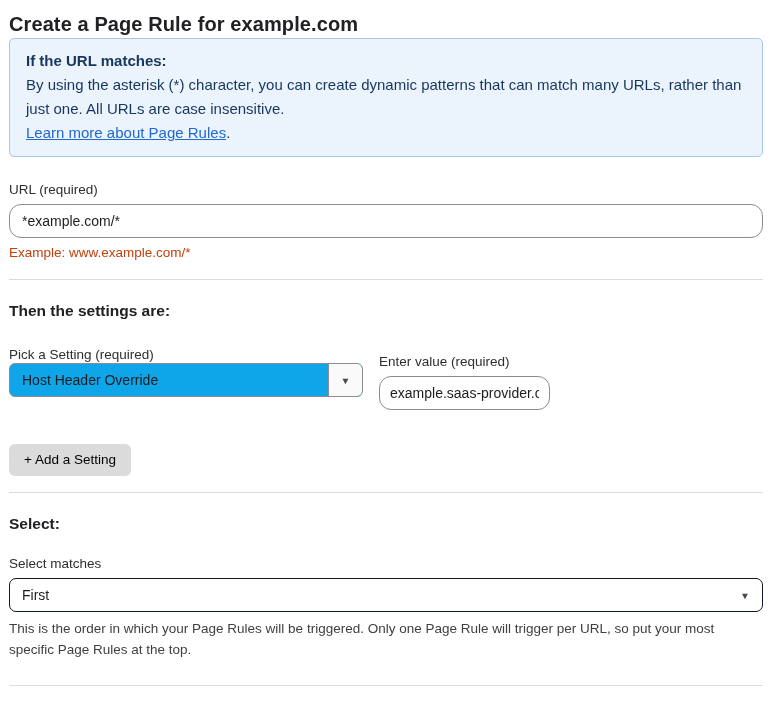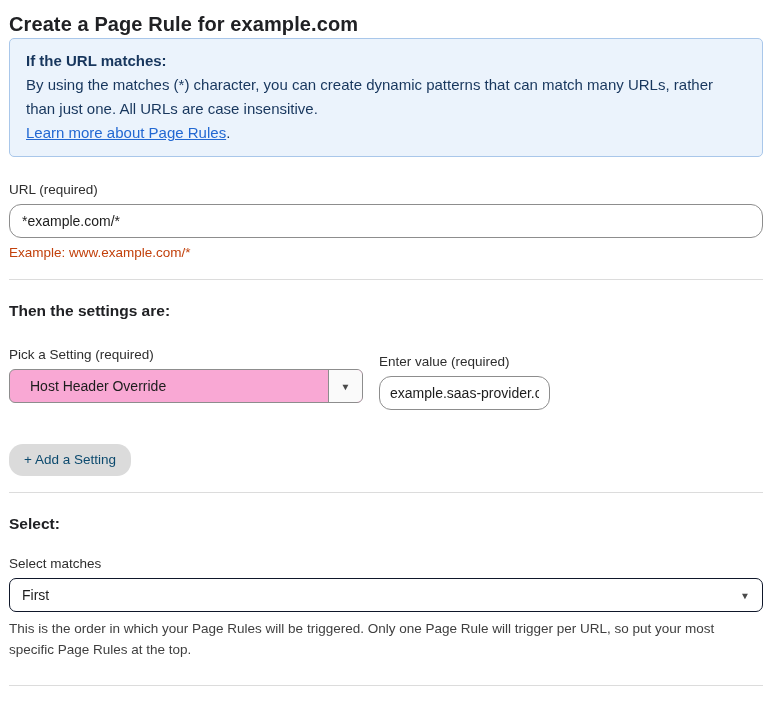--- a/index.html
+++ b/index.html
@@ -65,46 +65,45 @@
     font-size: 15.5px; font-weight: 700; color: #202124;
     line-height: 18px;
   }
   .settings-heading { margin-top: 22px; }
 
   .settings-row { margin-top: 25px; display: flex; align-items: flex-start; }
   .setting-col { width: 354px; }
   .value-col { margin-left: 16px; margin-top: 7px; width: 171px; }
 
   .dropdown {
-    margin-top: 6px;
     display: flex; align-items: stretch;
     height: 34px;
     border: 1px solid #8d8d8d; border-radius: 6px;
-    background: #f9a8d4; cursor: pointer; overflow: hidden; padding-left: 8px;
+    background: #0ea5e9; cursor: pointer; overflow: hidden;
   }
   .dropdown-text {
     flex: 1; display: flex; align-items: center;
     padding: 0 12px; font-size: 14px; color: #1d1d1d;
     white-space: nowrap; overflow: hidden;
   }
   .dropdown-arrow-seg {
     width: 34px; flex: none;
     border-left: 1px solid #8d8d8d;
     display: flex; align-items: center; justify-content: center;
     background: #fafafa;
   }
   .arrow-glyph { font-size: 10px; color: #4a4a4a; transform: scaleY(.9); }
 
   .value-col .text-input { margin-top: 6px; padding: 0 10px; }
 
   .add-setting-btn {
     margin-top: 34px;
     display: inline-block;
-    background: #dbdbdb; color: #0c4a6e;
-    border: none; border-radius: 14px;
+    background: #dbdbdb; color: #000000;
+    border: none; border-radius: 6px;
     font-family: "Liberation Sans", sans-serif;
     font-size: 13.5px; line-height: 16px;
     padding: 8px 15px; cursor: pointer;
   }
 
   .order-heading { margin-top: 22px; }
   .order-label { margin-top: 23px; }
 
   .select-box {
     margin-top: 6px;
@@ -124,21 +123,21 @@
 </style>
 </head>
 <body>
 
 <div class="page">
 
   <h1 class="page-title">Create a Page Rule for example.com</h1>
 
   <div class="info-box">
     <div class="info-heading">If the URL matches:</div>
-    <div class="info-body">By using the matches (*) character, you can create dynamic patterns that can match many URLs, rather than just one. All URLs are case insensitive.</div>
+    <div class="info-body">By using the asterisk (*) character, you can create dynamic patterns that can match many URLs, rather than just one. All URLs are case insensitive.</div>
     <div class="info-link-line"><a>Learn more about Page Rules</a><span class="info-link-suffix">.</span></div>
   </div>
 
   <div class="url-section">
     <label class="field-label">URL (required)</label>
     <input class="text-input" type="text" value="*example.com/*" style="">
     <div class="helper-text url-example">Example: www.example.com/*</div>
   </div>
 
   <hr class="divider divider-1">

